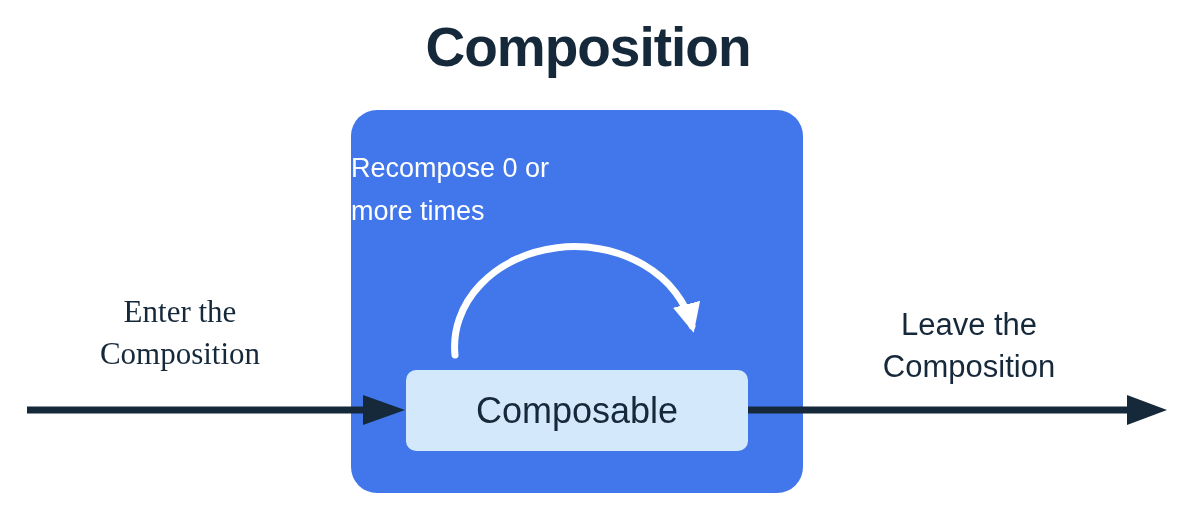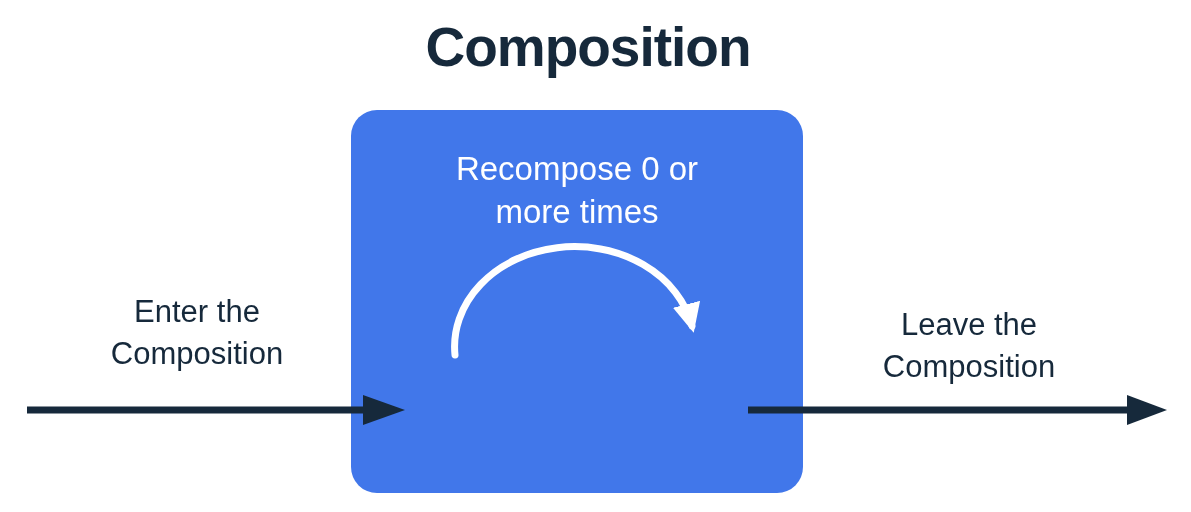--- a/index.html
+++ b/index.html
@@ -41,22 +41,21 @@
     width: 452px;
     height: 383px;
     background: var(--composition-box);
     border-radius: 26px;
   }
   .recompose {
     position: absolute;
     top: 37px;
     left: 0;
     width: 100%;
-    text-align: center;
-    font-size: 33px;
+    font-size: 27px;
     line-height: 43px;
     color: var(--white-stroke);
     white-space: pre-line;
   }
   .composable {
     position: absolute;
     left: 55px;
     top: 260px;
     width: 342px;
     height: 81px;
@@ -73,21 +72,21 @@
   .side-label {
     position: absolute;
     top: 291px;
     width: 280px;
     text-align: center;
     font-size: 31px;
     line-height: 42px;
     color: var(--dark-navy);
     white-space: pre-line;
   }
-  .side-label.enter { left: 57px; }
+  .side-label.enter { left: 40px; font-family: Liberation Serif, serif; }
   .side-label.leave { left: 829px; margin-top: 13px; }
   .arrows {
     position: absolute;
     left: 0;
     top: 0;
     pointer-events: none;
   }
   .dark-line {
     stroke: var(--dark-navy);
     stroke-width: 7;
@@ -110,20 +109,23 @@
 
 <div class="canvas">
 
   <div class="title">Composition</div>
 
   <div class="comp-box">
 
     <div class="recompose">Recompose 0 or
 more times</div>
 
+    <div class="composable">
+      <span>Composable</span>
+    </div>
   </div>
 
   <div class="side-label enter">Enter the
 Composition</div>
 
   <div class="side-label leave">Leave the
 Composition</div>
 
   <svg class="arrows" width="1191" height="512" viewBox="0 0 1191 512">
     <defs>

